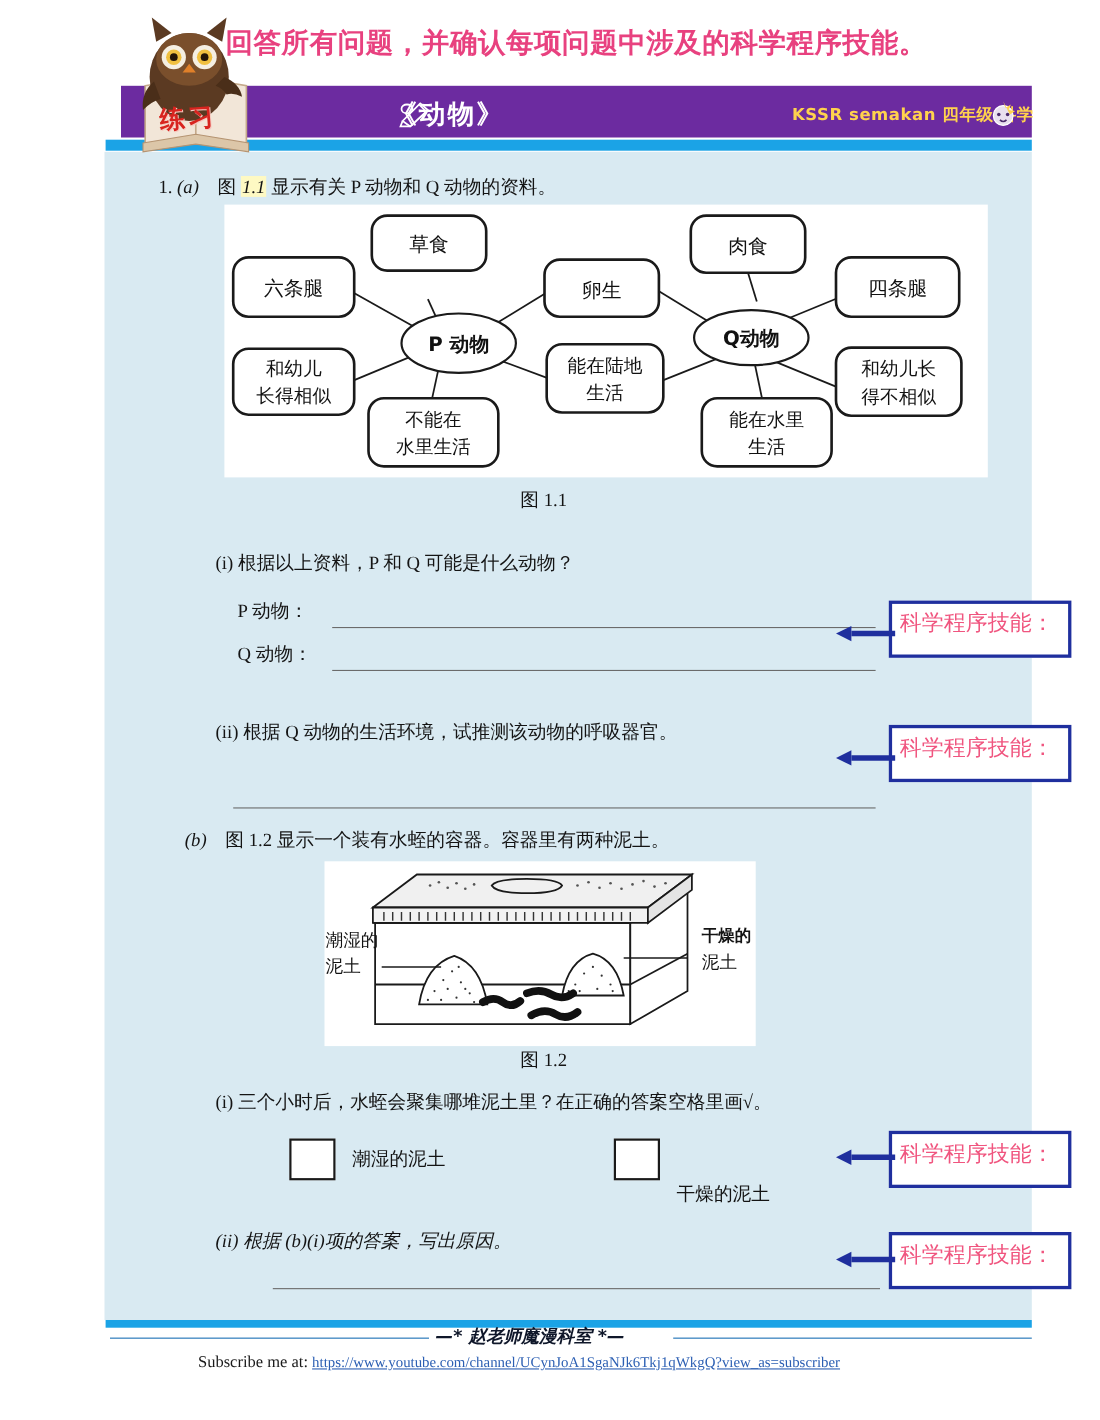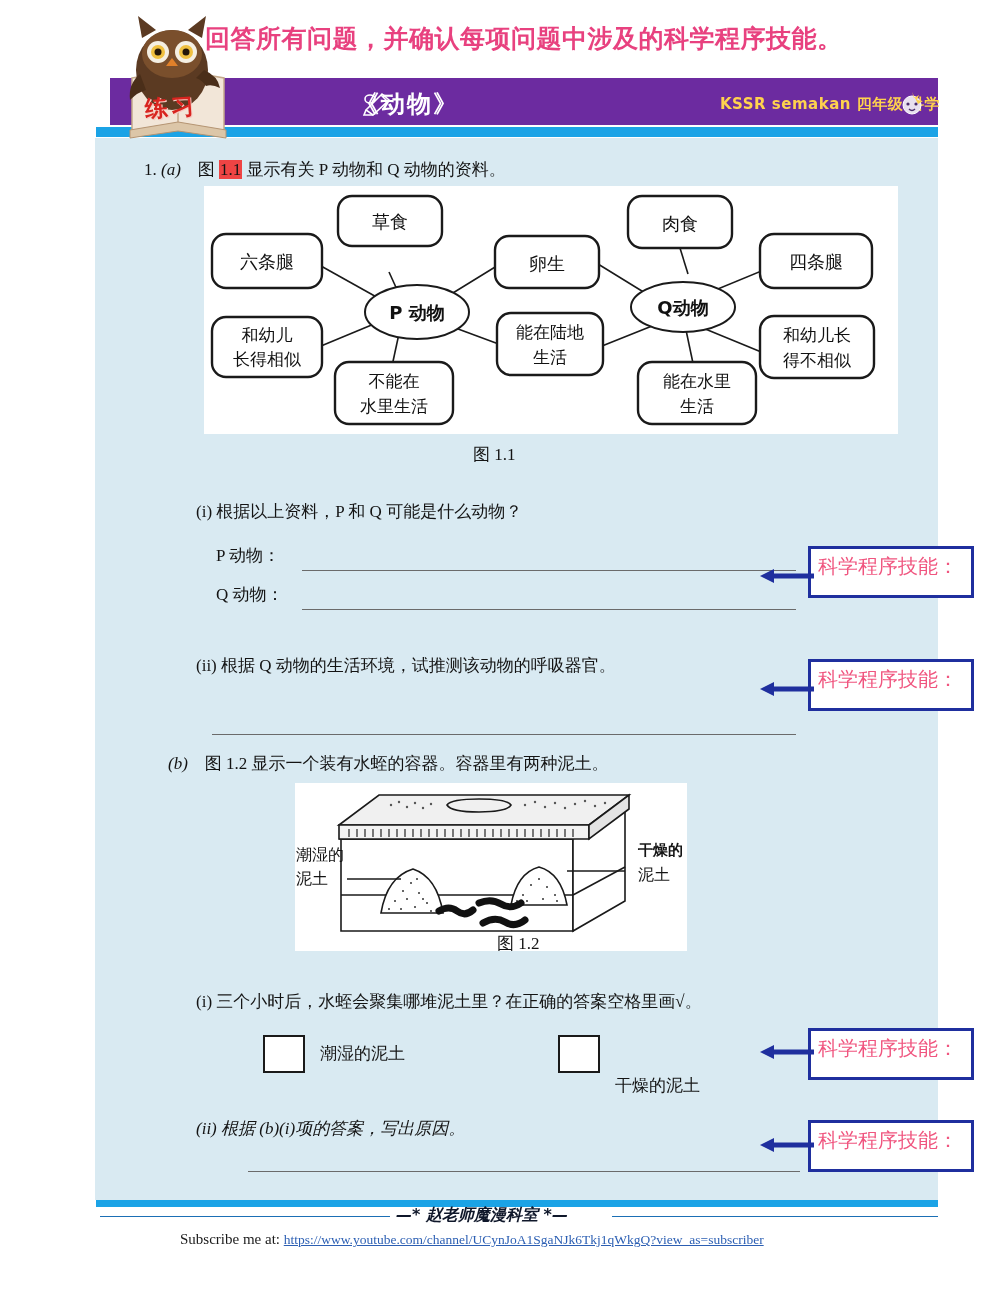--- a/index.html
+++ b/index.html
@@ -122,22 +122,23 @@
   
   .q-text {
     position: absolute;
     font-family: "Liberation Serif", serif;
     font-size: 17px;
     color: #141414;
     white-space: nowrap;
   }
   .ital { font-style: italic; }
   .hl {
-    background: #ef4444;
+    background: #fef9c3;
     padding: 0 1px;
+    font-style: italic;
   }
 
   
   .fig1 {
     position: absolute;
     left: 204px;
     top: 186px;
     width: 694px;
     height: 248px;
     background: #ffffff;
@@ -516,21 +517,21 @@
     <path d="M52 96 L106 96" stroke="#1a1a1a" stroke-width="1.4" fill="none"></path>
     <path d="M272 88 L330 88" stroke="#1a1a1a" stroke-width="1.4" fill="none"></path>
   </svg>
 </div>
 
 <div class="q-text" style="left:296px; top:845px; font-size:16px;">潮湿的</div>
 <div class="q-text" style="left:296px; top:869px; font-size:16px;">泥土</div>
 <div class="q-text" style="left:638px; top:841px; font-size:15px;font-weight:bold;">干燥的</div>
 <div class="q-text" style="left:638px; top:865px; font-size:16px;">泥土</div>
 
-<div class="fig-caption" style="left:473px; top:932px;margin-left:24px;">图 1.2</div>
+<div class="fig-caption" style="left:473px; top:952px;">图 1.2</div>
 
 <div class="q-text" style="left:196px; top:990px;">
   <span>(i)</span>
   <span>三个小时后，水蛭会聚集哪堆泥土里？在正确的答案空格里画√。</span>
 </div>
 
 <div class="checkbox" style="left:263px; top:1035px;"></div>
 <div class="q-text" style="left:320px; top:1042px;">潮湿的泥土</div>
 
 <div class="checkbox" style="left:558px; top:1035px;"></div>

